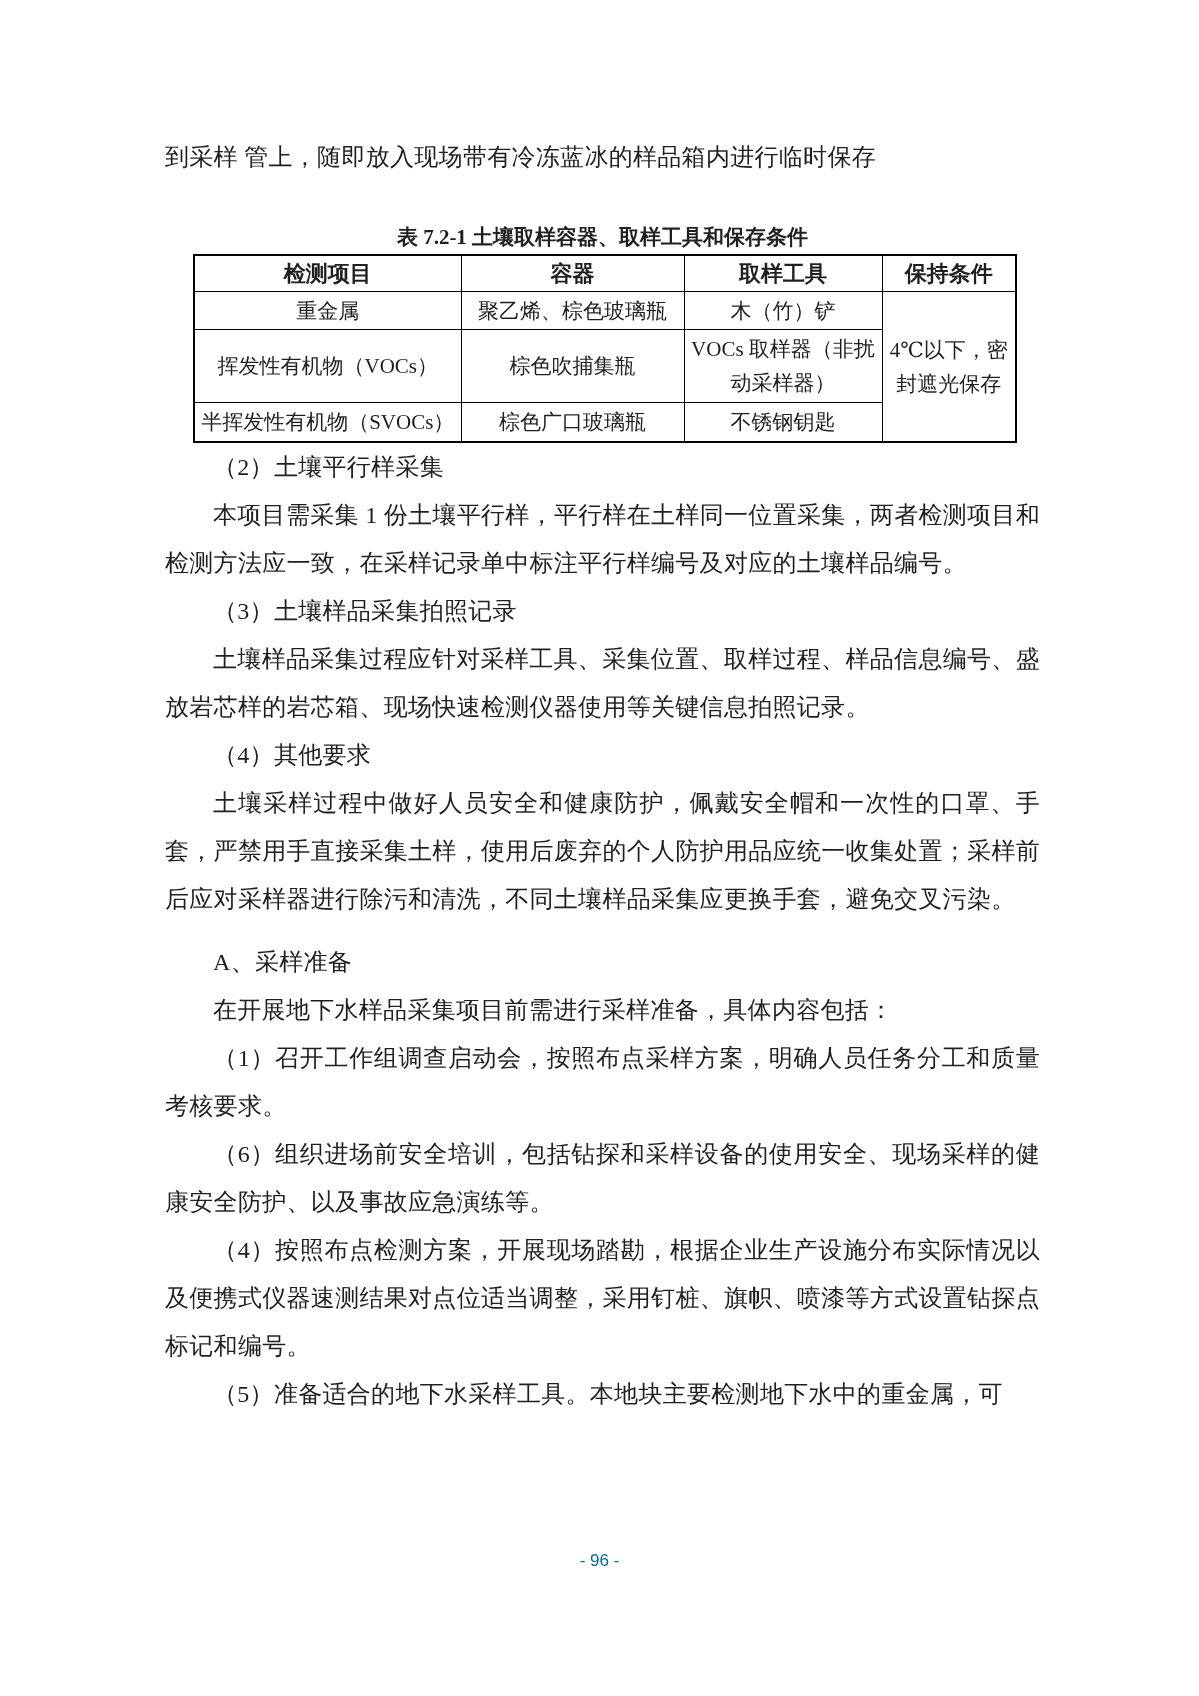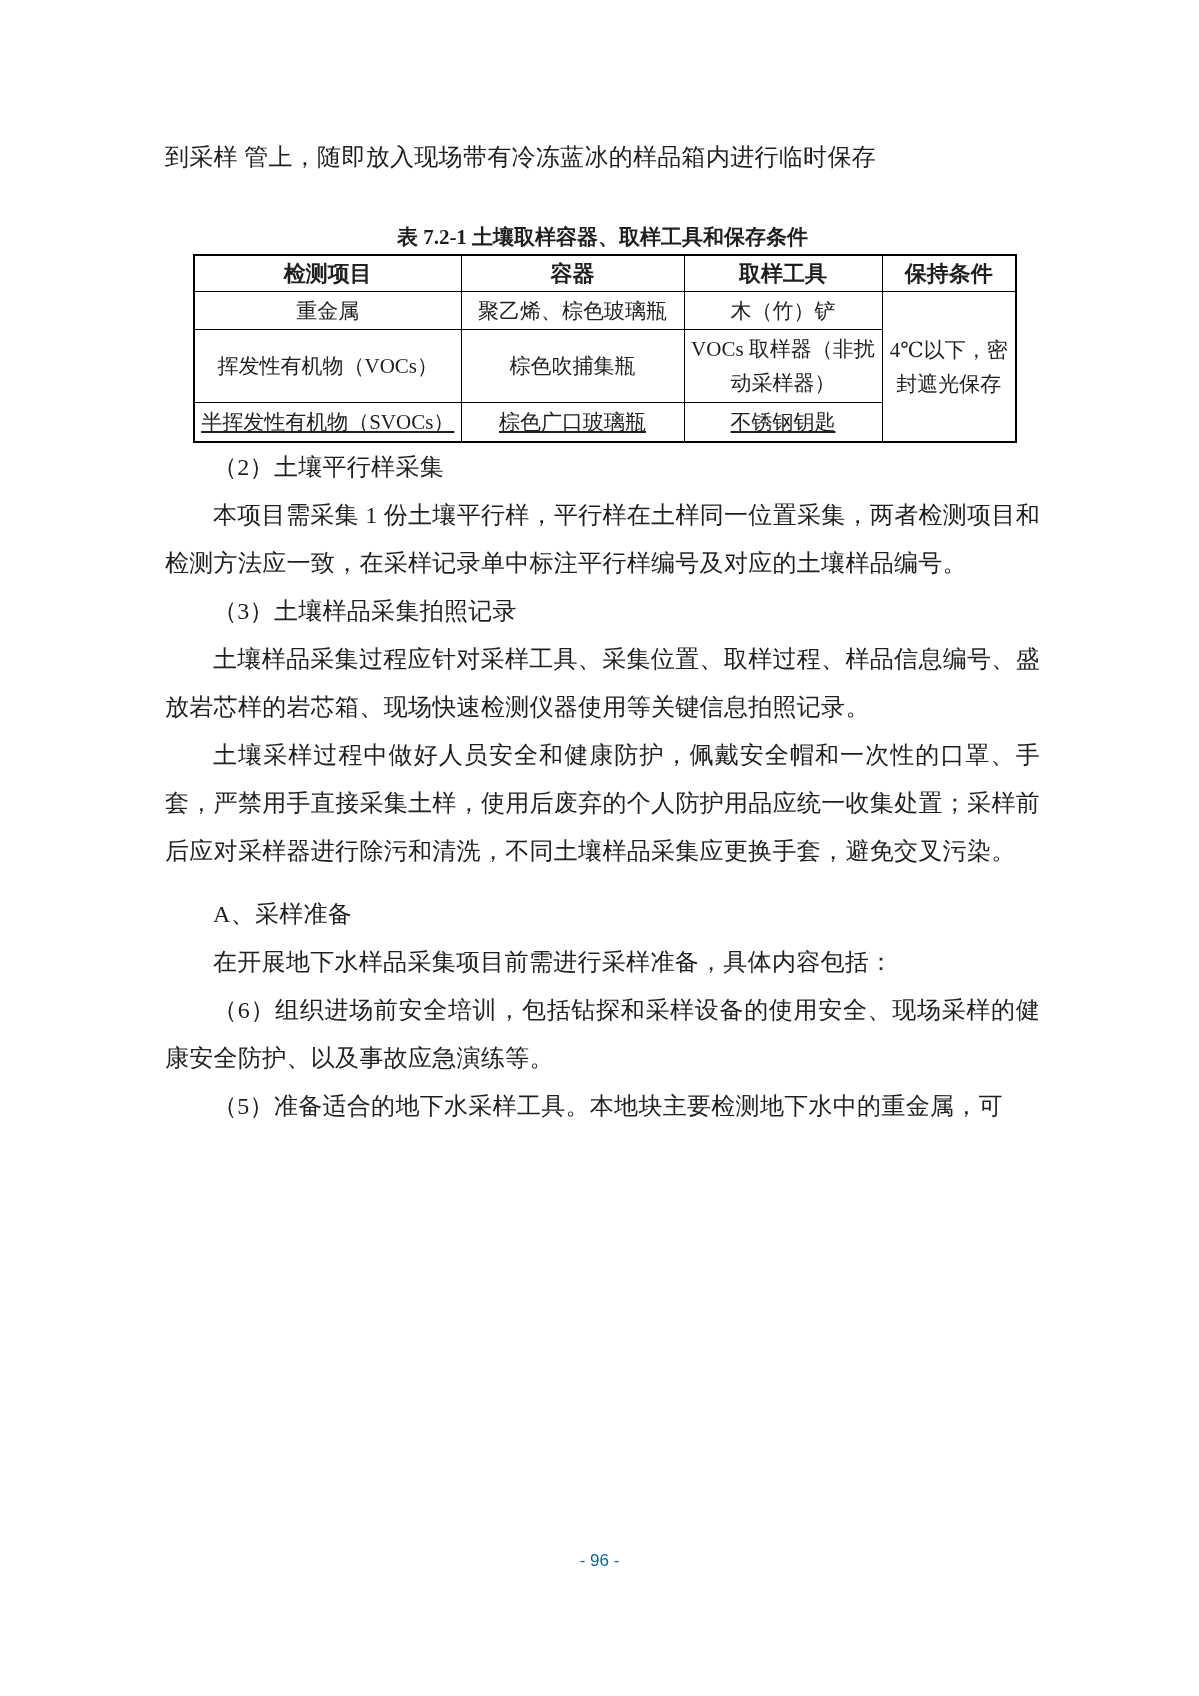--- a/index.html
+++ b/index.html
@@ -58,21 +58,21 @@
     font-weight: normal;
     overflow: hidden;
   }
   table.sampling th {
     font-weight: bold;
     font-size: 22px;
     height: 35px;
   }
   tr.row-1 td { height: 37px; }
   tr.row-2 td { height: 72px; }
-  tr.row-3 td { height: 38px; text-decoration: underline; }
+  tr.row-3 td { height: 38px; }
   td.condition-cell { line-height: 38px; }
   .after-table { margin-top: 4px; }
   h3.section-heading {
     margin: 3px 0 0 0;
     font-size: 24px;
     line-height: 46px;
     font-weight: bold;
     letter-spacing: 0.5px;
   }
   p.sub-first { margin-top: 15px; }
@@ -127,24 +127,27 @@
         <td>棕色广口玻璃瓶</td>
         <td>不锈钢钥匙</td>
       </tr>
     </tbody>
       </table>
 
     <p class="body after-table">（2）土壤平行样采集</p>
     <p class="body">本项目需采集 1 份土壤平行样，平行样在土样同一位置采集，两者检测项目和检测方法应一致，在采样记录单中标注平行样编号及对应的土壤样品编号。</p>
     <p class="body">（3）土壤样品采集拍照记录</p>
     <p class="body">土壤样品采集过程应针对采样工具、采集位置、取样过程、样品信息编号、盛放岩芯样的岩芯箱、现场快速检测仪器使用等关键信息拍照记录。</p>
+    <p class="body">（4）其他要求</p>
     <p class="body">土壤采样过程中做好人员安全和健康防护，佩戴安全帽和一次性的口罩、手套，严禁用手直接采集土样，使用后废弃的个人防护用品应统一收集处置；采样前后应对采样器进行除污和清洗，不同土壤样品采集应更换手套，避免交叉污染。</p>
 
 
     <p class="body sub-first">A、采样准备</p>
     <p class="body">在开展地下水样品采集项目前需进行采样准备，具体内容包括：</p>
+    <p class="body">（1）召开工作组调查启动会，按照布点采样方案，明确人员任务分工和质量考核要求。</p>
     <p class="body">（6）组织进场前安全培训，包括钻探和采样设备的使用安全、现场采样的健康安全防护、以及事故应急演练等。</p>
+    <p class="body">（4）按照布点检测方案，开展现场踏勘，根据企业生产设施分布实际情况以及便携式仪器速测结果对点位适当调整，采用钉桩、旗帜、喷漆等方式设置钻探点标记和编号。</p>
     <p class="body">（5）准备适合的地下水采样工具。本地块主要检测地下水中的重金属，可</p>
 
   </div>
 
   <div class="page-number">- 96 -</div>
 </div>
 
 </body></html>

